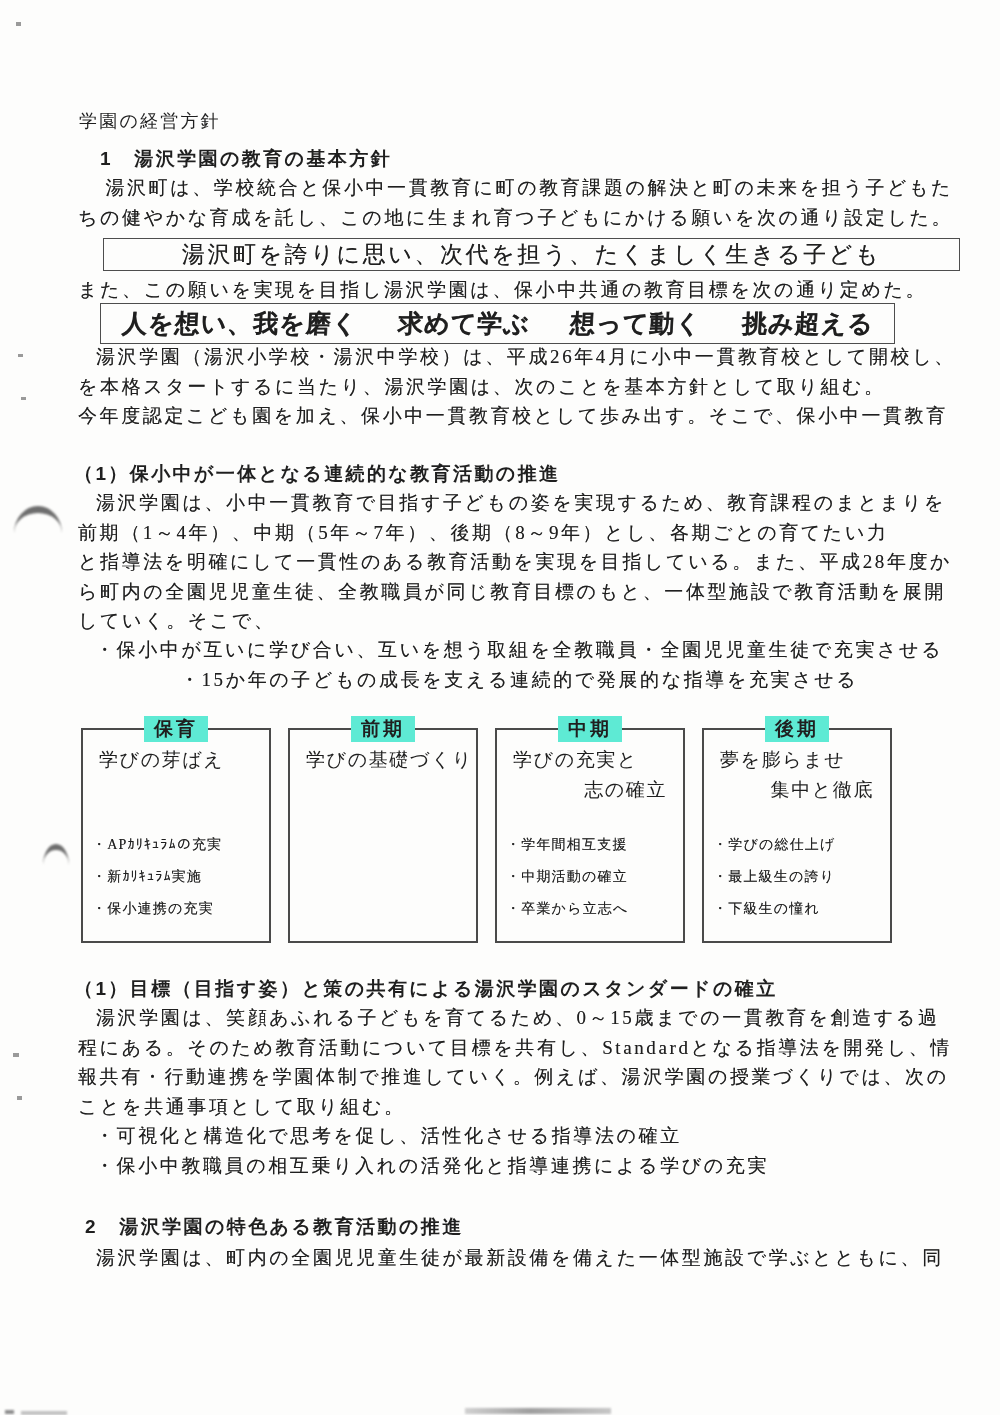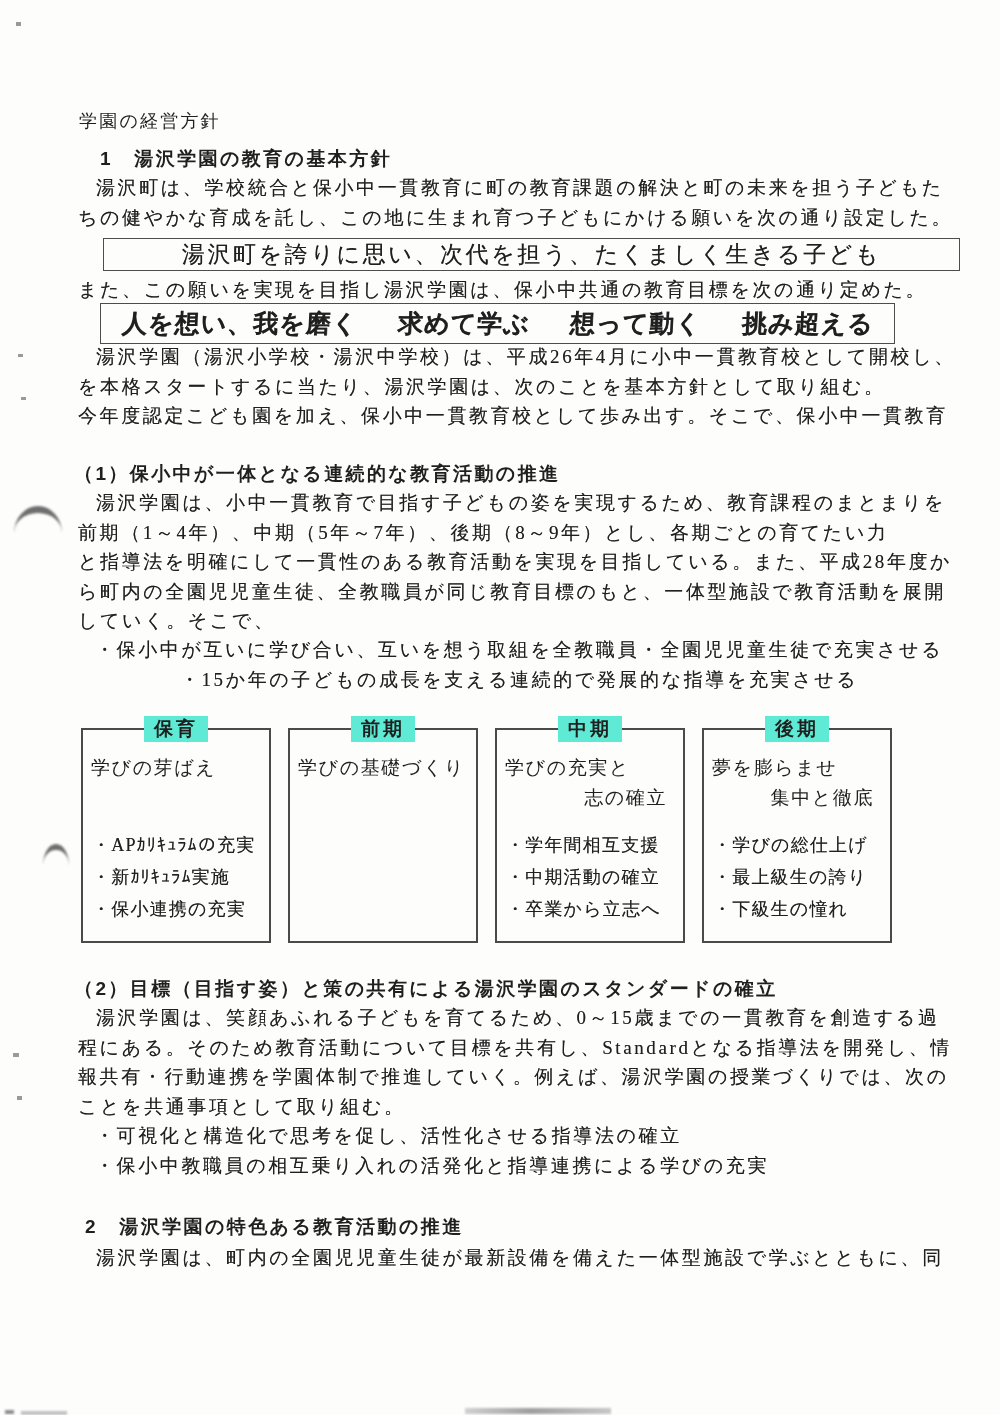--- a/index.html
+++ b/index.html
@@ -28,21 +28,21 @@
   .h-sub2{left:74px;top:976px;}
   .h-sec2{left:85px;top:1214px;}
   .para{left:78px;}
   .bline{
     font-size:19px;letter-spacing:2.6px;line-height:29.5px;
     white-space:nowrap;
     text-shadow:0 0 .5px rgba(30,30,30,.55);
   }
   .ind{padding-left:18px;}
   .bullets .bline{padding-left:17px;}
-  .p-intro{top:173px;}
+  .p-intro{top:173px;text-align:right;}
   .p-bridge{top:275px;}
   .p-history{top:342px;}
   .p-sub1{top:488px;}
   .ul-sub1{top:635px;text-align:center;}
   .p-sub2{top:1003px;}
   .ul-sub2{top:1121px;}
   .p-sec2{top:1243px;}
   
   .motto1{
     left:103px;top:238px;width:857px;height:33px;
@@ -77,34 +77,34 @@
     box-sizing:border-box;
     background:#fdfdfc;
   }
   .stage-title{
     position:absolute;top:-14px;left:50%;transform:translateX(-50%);
     background:#5eead4;padding:0 10px;
     font-family:"Liberation Sans","DejaVu Sans",sans-serif;
     font-size:19px;font-weight:700;letter-spacing:3px;white-space:nowrap;
   }
   .stage-main{
-    margin-top:23px;padding:0 8px;
+    margin-top:15px;padding:0 16px;
     font-size:19px;letter-spacing:1.6px;line-height:30px;
     white-space:nowrap;
   }
   .stage-main2{
     text-align:right;padding:0 16px 0 10px;
     font-size:19px;letter-spacing:1.6px;line-height:30px;
     white-space:nowrap;
   }
   .stage-items{
     position:absolute;left:9px;right:4px;top:99px;
   }
   .stage-items div{
-    font-size:18px;letter-spacing:1.2px;line-height:32px;
+    font-size:14px;letter-spacing:1.2px;line-height:32px;
     white-space:nowrap;
     text-shadow:0 0 .4px rgba(30,30,30,.55);
   }
   
   .binder-arc{
     border-top:7px solid #6e6e6e;
     border-radius:50% 50% 0 0/100% 100% 0 0;
     filter:blur(1.1px);
   }
   .arc1{left:14px;top:506px;width:48px;height:20px;}
@@ -205,21 +205,21 @@
       <div class="stage-main2">集中と徹底</div>
       <div class="stage-items">
         <div>・学びの総仕上げ</div>
         <div>・最上級生の誇り</div>
         <div>・下級生の憧れ</div>
       </div>
     </div>
 
   </div>
 
-  <div class="abs sec-head gothic h-sub2">（2）目標（目指す姿）と策の共有による湯沢学園のスタンダードの確立</div>
+  <div class="abs sec-head gothic h-sub2">（1）目標（目指す姿）と策の共有による湯沢学園のスタンダードの確立</div>
 
   <div class="abs para p-sub2">
     <div class="bline ind">湯沢学園は、笑顔あふれる子どもを育てるため、0～15歳までの一貫教育を創造する過</div>
     <div class="bline">程にある。そのため教育活動について目標を共有し、Standardとなる指導法を開発し、情</div>
     <div class="bline">報共有・行動連携を学園体制で推進していく。例えば、湯沢学園の授業づくりでは、次の</div>
     <div class="bline">ことを共通事項として取り組む。</div>
   </div>
 
   <div class="abs para ul-sub2 bullets">
     <div class="bline">・可視化と構造化で思考を促し、活性化させる指導法の確立</div>

